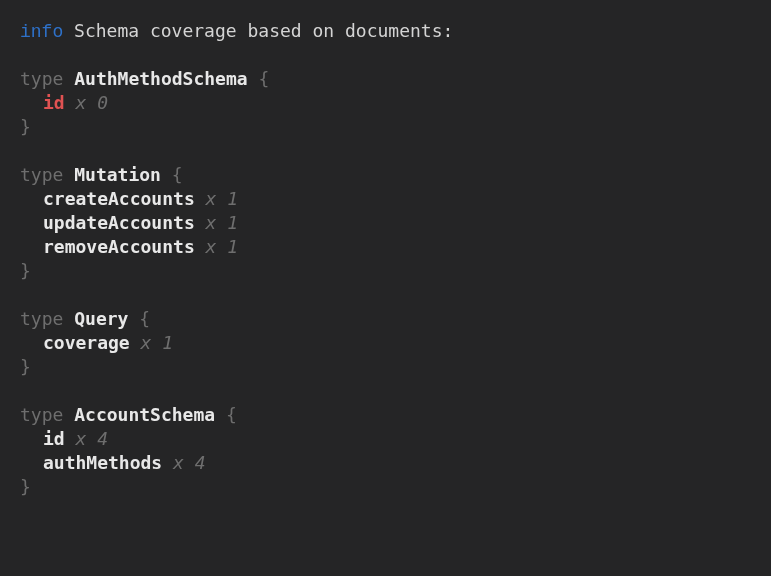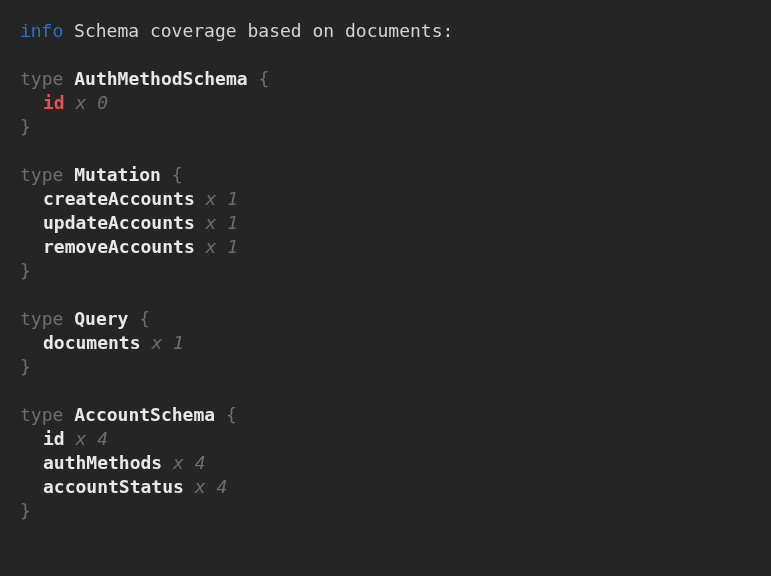--- a/index.html
+++ b/index.html
@@ -86,21 +86,21 @@
   </div>
 
   <div class="line blank"></div>
 
   <div class="line">
     <span class="dim">type</span>
     <span class="type-name">Query</span>
     <span class="dim">{</span>
   </div>
   <div class="line field">
-    <span class="field-name covered">documents</span>
+    <span class="field-name covered">coverage</span>
     <span class="count">x 1</span>
   </div>
   <div class="line">
     <span class="dim">}</span>
   </div>
 
   <div class="line blank"></div>
 
   <div class="line">
     <span class="dim">type</span>
@@ -108,21 +108,17 @@
     <span class="dim">{</span>
   </div>
   <div class="line field">
     <span class="field-name covered">id</span>
     <span class="count">x 4</span>
   </div>
   <div class="line field">
     <span class="field-name covered">authMethods</span>
     <span class="count">x 4</span>
   </div>
-  <div class="line field">
-    <span class="field-name covered">accountStatus</span>
-    <span class="count">x 4</span>
-  </div>
   <div class="line">
     <span class="dim">}</span>
   </div>
 
 </div>
 
 </body></html>

